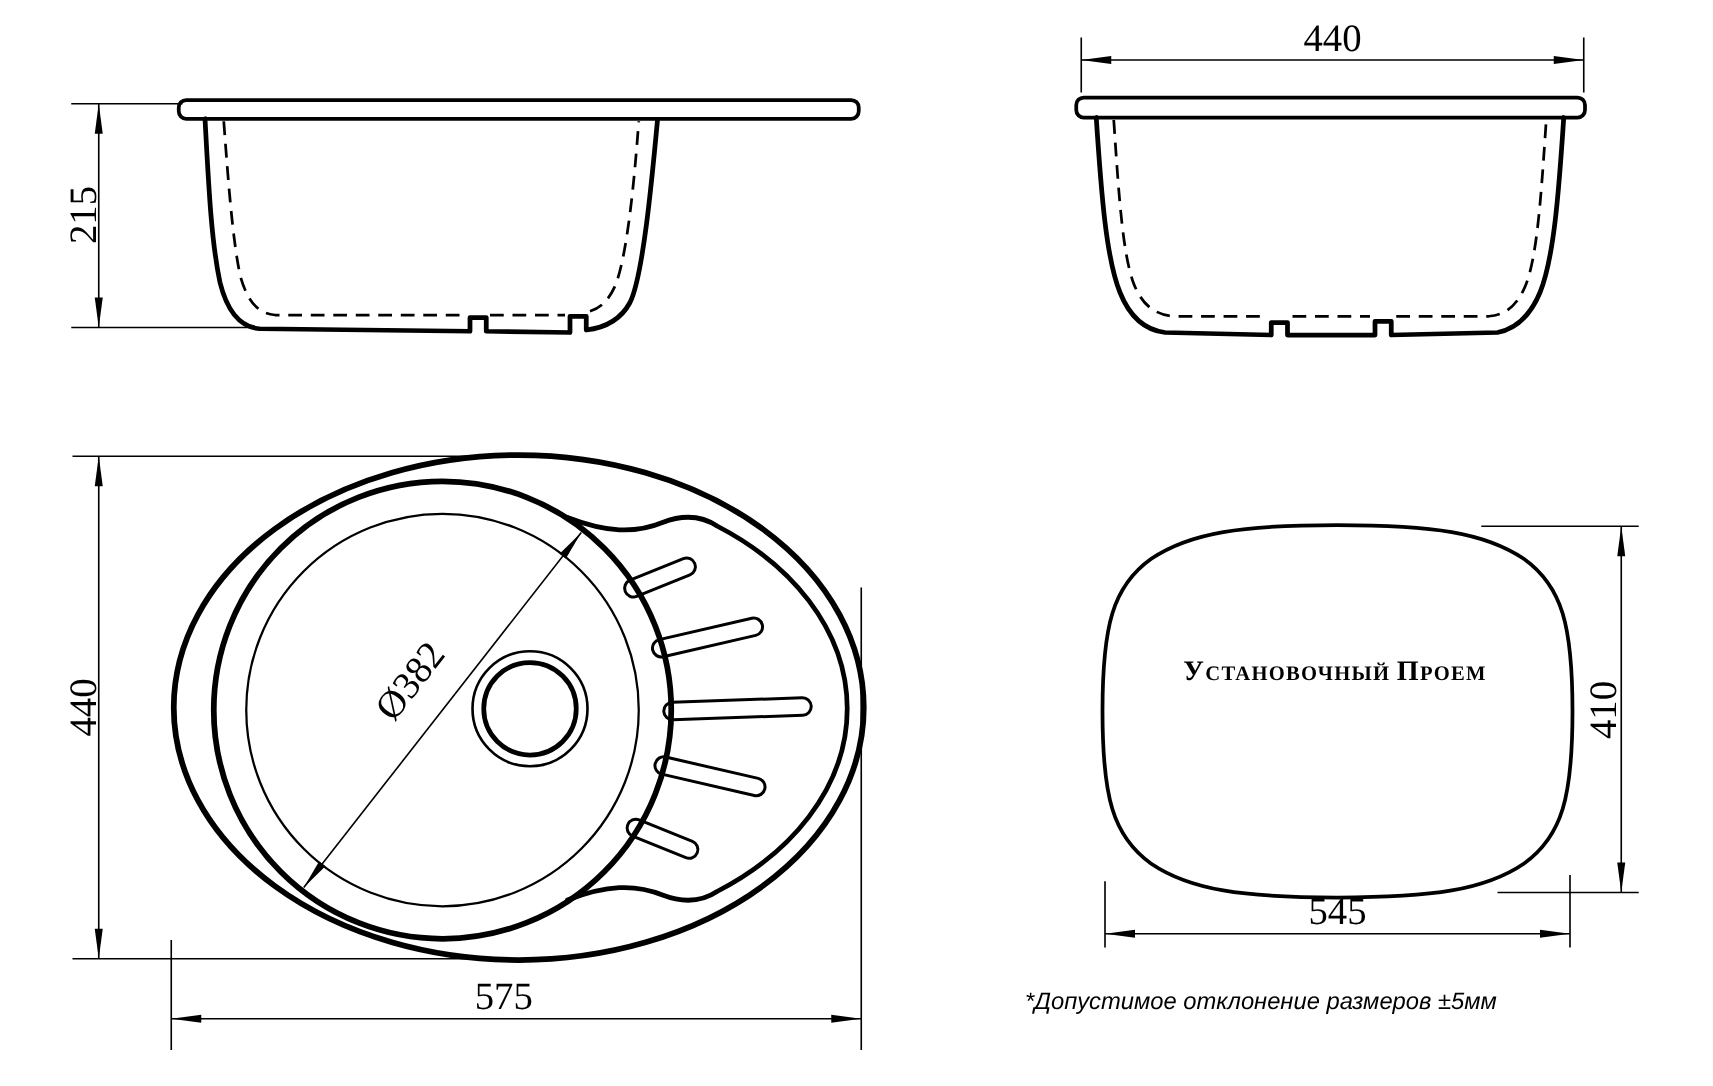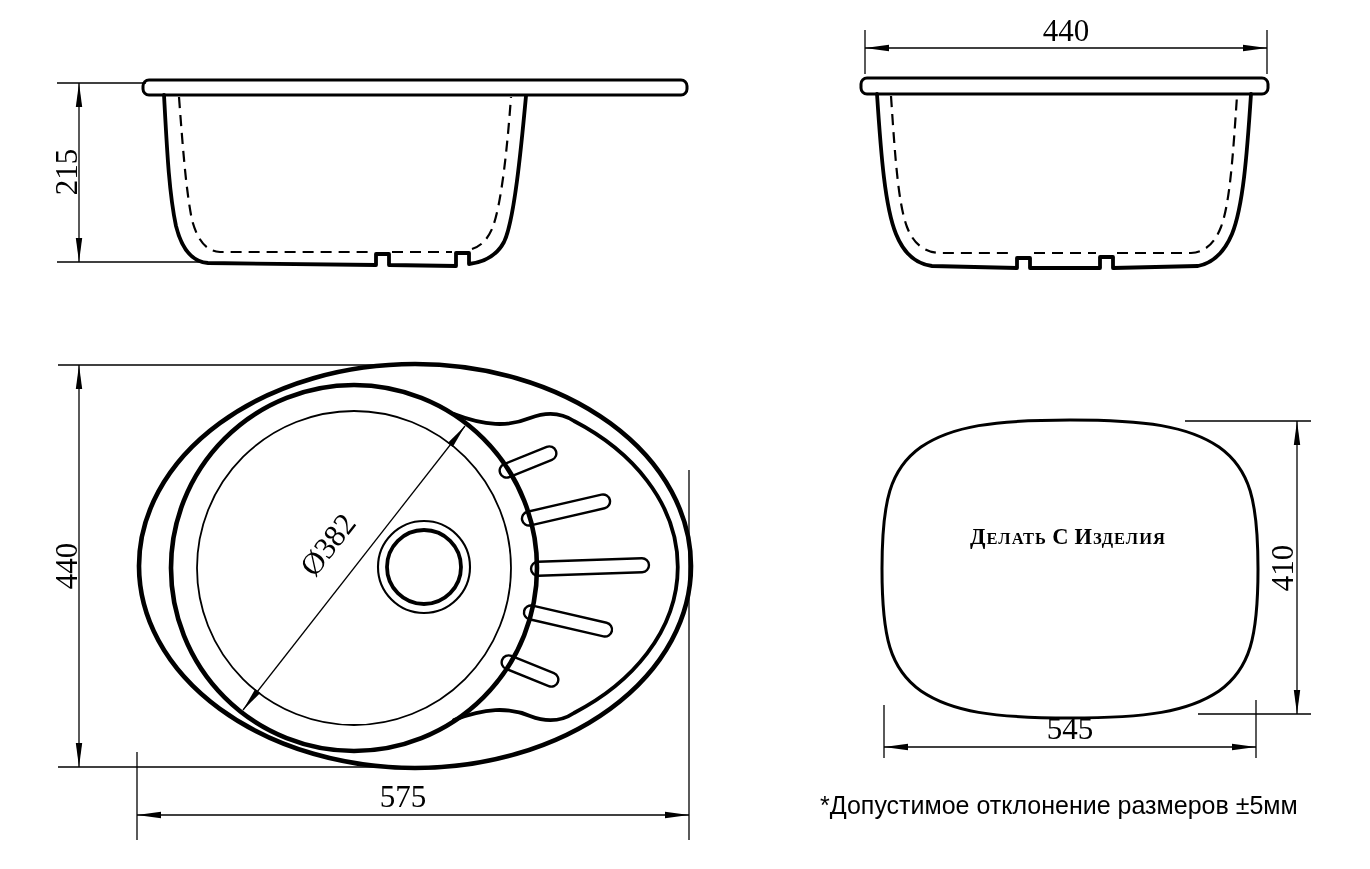--- a/index.html
+++ b/index.html
@@ -16,22 +16,22 @@
   .dash{stroke:#000;fill:none;stroke-width:2.2;stroke-dasharray:11 7;}
   .dim{stroke:#000;fill:none;stroke-width:1.3;}
   .dimtext{font-family:"Liberation Serif",serif;font-size:31px;fill:#000;}
   .rib{fill:#fff;stroke:#000;stroke-width:2.4;}
   
   .note{position:absolute;left:898px;top:520px;width:340px;text-align:center;
         font-family:"Liberation Serif",serif;font-weight:bold;font-size:16.5px;
         letter-spacing:1px;line-height:33px;color:#000;}
   .note .cap{font-size:22.5px;}
   .footnote{position:absolute;left:820px;top:791px;
-            font-family:"Liberation Sans",sans-serif;font-size:25px;color:#000;
-            white-space:nowrap;}
+            font-family:"Liberation Sans",sans-serif;font-size:19px;color:#000;
+            white-space:nowrap;font-style:italic;}
 </style>
 </head>
 <body>
 
 <svg class="canvas" width="1370" height="869" viewBox="0 0 1370 869" xmlns="http://www.w3.org/2000/svg">
   <defs>
     <marker id="arr" markerWidth="26" markerHeight="10" refX="25" refY="5" orient="auto-start-reverse" markerUnits="userSpaceOnUse">
       <path d="M25,5 L1,1.8 L1,8.2 Z" fill="#000"></path>
     </marker>
   </defs>
@@ -123,16 +123,16 @@
     <g>
       <path class="dim" d="M884,705 L884,758"></path>
       <path class="dim" d="M1256,700 L1256,758"></path>
       <path class="dim" d="M884,747 L1256,747" marker-start="url(#arr)" marker-end="url(#arr)"></path>
       <text class="dimtext" x="1070" y="739" text-anchor="middle">545</text>
     </g>
   </g>
 </svg>
 
 <div class="note">
-  <div class="note-line"><span class="cap">Д</span>ЕЛАТЬ <span class="cap">С</span> <span class="cap">И</span>ЗДЕЛИЯ</div>
+  <div class="note-line"><span class="cap">У</span>СТАНОВОЧНЫЙ <span class="cap">П</span>РОЕМ</div>
 </div>
 
 <div class="footnote">*Допустимое отклонение размеров ±5мм</div>
 
 </body></html>

